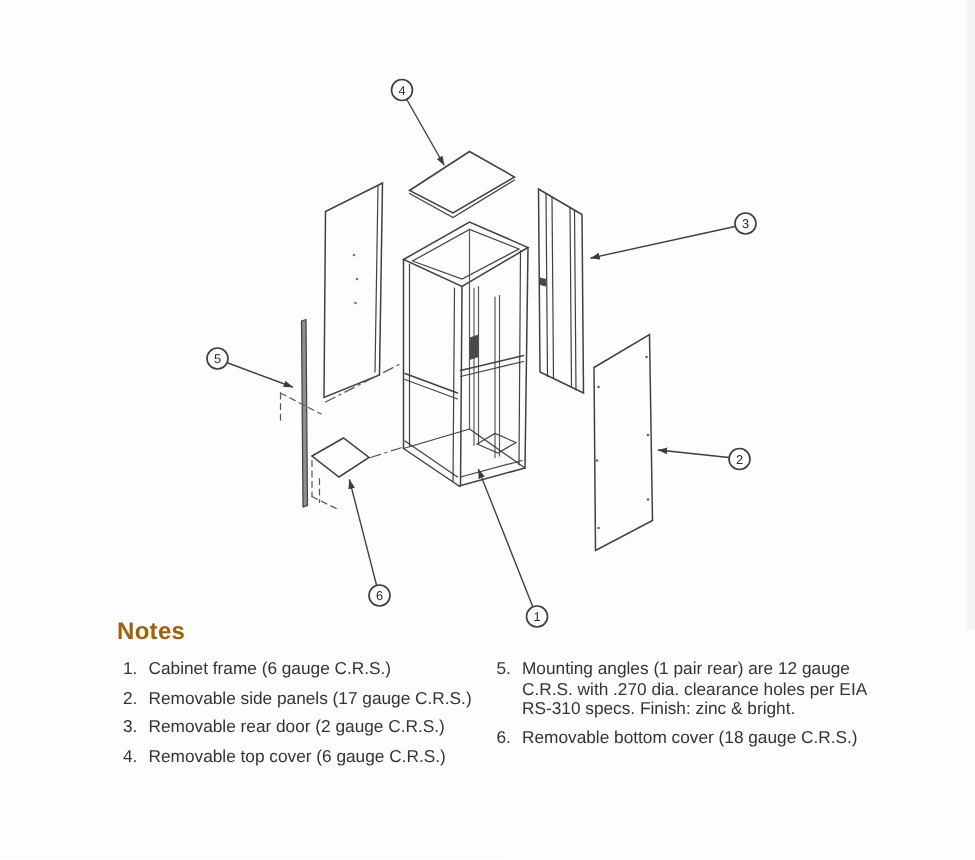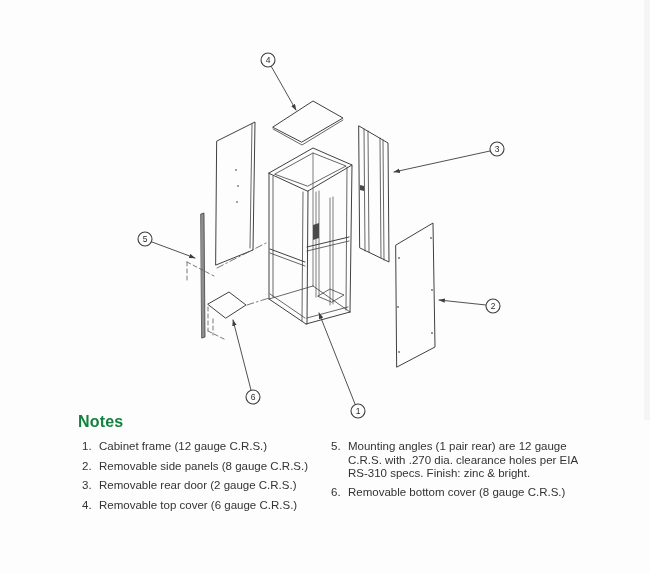--- a/index.html
+++ b/index.html
@@ -4,21 +4,21 @@
 <style>
   html,body { margin:0; padding:0; background:#ffffff; }
   .page {
     position:relative; width:650px; height:573px;
     background:#fdfdfd; overflow:hidden;
     font-family:"Liberation Sans", sans-serif;
   }
   .diagram-svg { position:absolute; left:0; top:0; }
   .notes-title {
     position:absolute; left:78px; top:413px;
-    font-size:16px; font-weight:bold; color:#15803d; letter-spacing:.2px;
+    font-size:16px; font-weight:bold; color:#a16207; letter-spacing:.2px;
   }
   .notes-col { position:absolute; top:440px; }
   .notes-left  { left:82px;  width:245px; }
   .notes-right { left:331px; width:256px; }
   .note-item {
     display:flex; font-size:11.5px; line-height:13.5px; color:#333;
     margin-bottom:6px;
   }
   .notes-right .note-item { margin-bottom:5px; }
   .note-num { flex:0 0 17px; }
@@ -163,40 +163,40 @@
         </g>
       </g>
     </g>
   </svg>
 
   <div class="notes-title">Notes</div>
 
   <div class="notes-col notes-left">
     <div class="note-item">
       <span class="note-num">1.</span>
-      <span class="note-text">Cabinet frame (12 gauge C.R.S.)</span>
+      <span class="note-text">Cabinet frame (6 gauge C.R.S.)</span>
     </div>
     <div class="note-item">
       <span class="note-num">2.</span>
-      <span class="note-text">Removable side panels (8 gauge C.R.S.)</span>
+      <span class="note-text">Removable side panels (17 gauge C.R.S.)</span>
     </div>
     <div class="note-item">
       <span class="note-num">3.</span>
       <span class="note-text">Removable rear door (2 gauge C.R.S.)</span>
     </div>
     <div class="note-item">
       <span class="note-num">4.</span>
       <span class="note-text">Removable top cover (6 gauge C.R.S.)</span>
     </div>
   </div>
 
   <div class="notes-col notes-right">
     <div class="note-item">
       <span class="note-num">5.</span>
       <span class="note-text">Mounting angles (1 pair rear) are 12 gauge C.R.S. with .270 dia. clearance holes per EIA RS-310 specs. Finish: zinc &amp; bright.</span>
     </div>
     <div class="note-item">
       <span class="note-num">6.</span>
-      <span class="note-text">Removable bottom cover (8 gauge C.R.S.)</span>
+      <span class="note-text">Removable bottom cover (18 gauge C.R.S.)</span>
     </div>
   </div>
 
 </div>
 
 </body></html>

